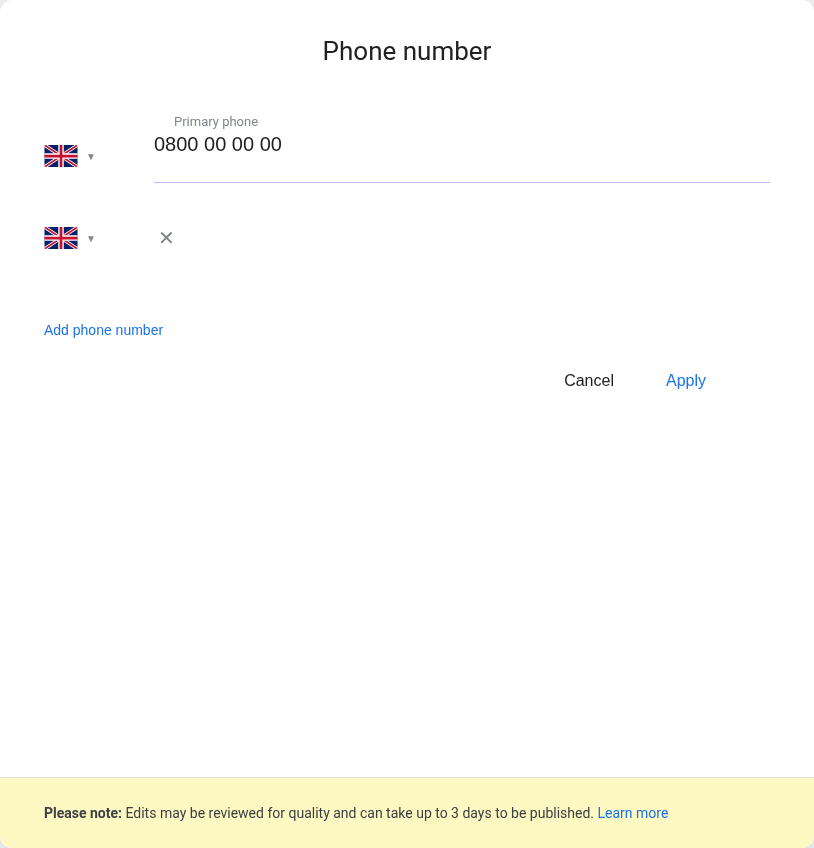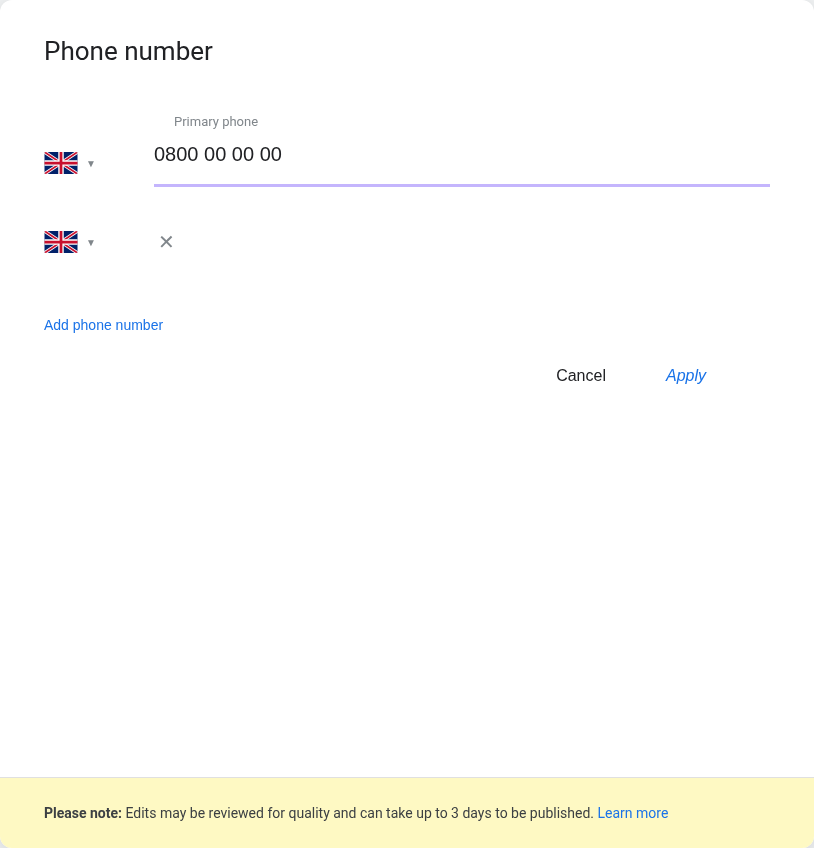--- a/index.html
+++ b/index.html
@@ -31,30 +31,30 @@
     .dialog-main {
       flex: 1;
       padding: 36px 44px 32px 44px;
     }
 
     .dialog-title {
       font-size: 26px;
       font-weight: 400;
       color: #202124;
       margin-bottom: 48px;
+      text-align: center;
     }
 
     .phone-section {
       margin-bottom: 40px;
     }
 
     .field-label {
       font-size: 13px;
       color: #80868b;
-      margin-bottom: 10px;
       margin-left: 130px;
     }
 
     .phone-row {
       display: flex;
       align-items: center;
       gap: 0;
     }
 
     .country-selector {
@@ -82,22 +82,22 @@
     }
 
     .dropdown-arrow {
       color: #80868b;
       font-size: 10px;
       margin-left: 2px;
     }
 
     .phone-input-wrapper {
       flex: 1;
-      border-bottom: 3px solid #c4b5fd;
-      padding-bottom: 14px;
+      border-bottom: 1px solid #c4b5fd;
+      padding-bottom: 22px;
       display: flex;
       align-items: flex-start;
     }
 
     .phone-input {
       border: none;
       outline: none;
       font-size: 20px;
       color: #202124;
       background: transparent;
@@ -127,28 +127,28 @@
     .add-phone-link {
       color: #1a73e8;
       font-size: 14px;
       font-weight: 500;
       background: none;
       border: none;
       cursor: pointer;
       padding: 8px 0;
       text-decoration: none;
       display: inline-block;
-      margin-top: 12px;
+      margin-top: 21px;
     }
 
     .dialog-actions {
       display: flex;
       justify-content: flex-end;
       align-items: center;
-      gap: 20px;
+      gap: 12px;
       padding: 16px 44px 32px 44px;
     }
 
     .btn-cancel {
       background: none;
       border: none;
       font-size: 16px;
       font-weight: 500;
       color: #202124;
       cursor: pointer;
@@ -158,21 +158,20 @@
 
     .btn-apply {
       background: none;
       border: none;
       font-size: 16px;
       font-weight: 500;
       color: #1a73e8;
       cursor: pointer;
       padding: 10px 20px;
       border-radius: 4px;
-      font-style: italic;
     }
 
     .divider {
       height: 1px;
       background: #e0e0e0;
       margin: 0 0;
     }
 
     .notice-bar {
       background: #fef9c3;

